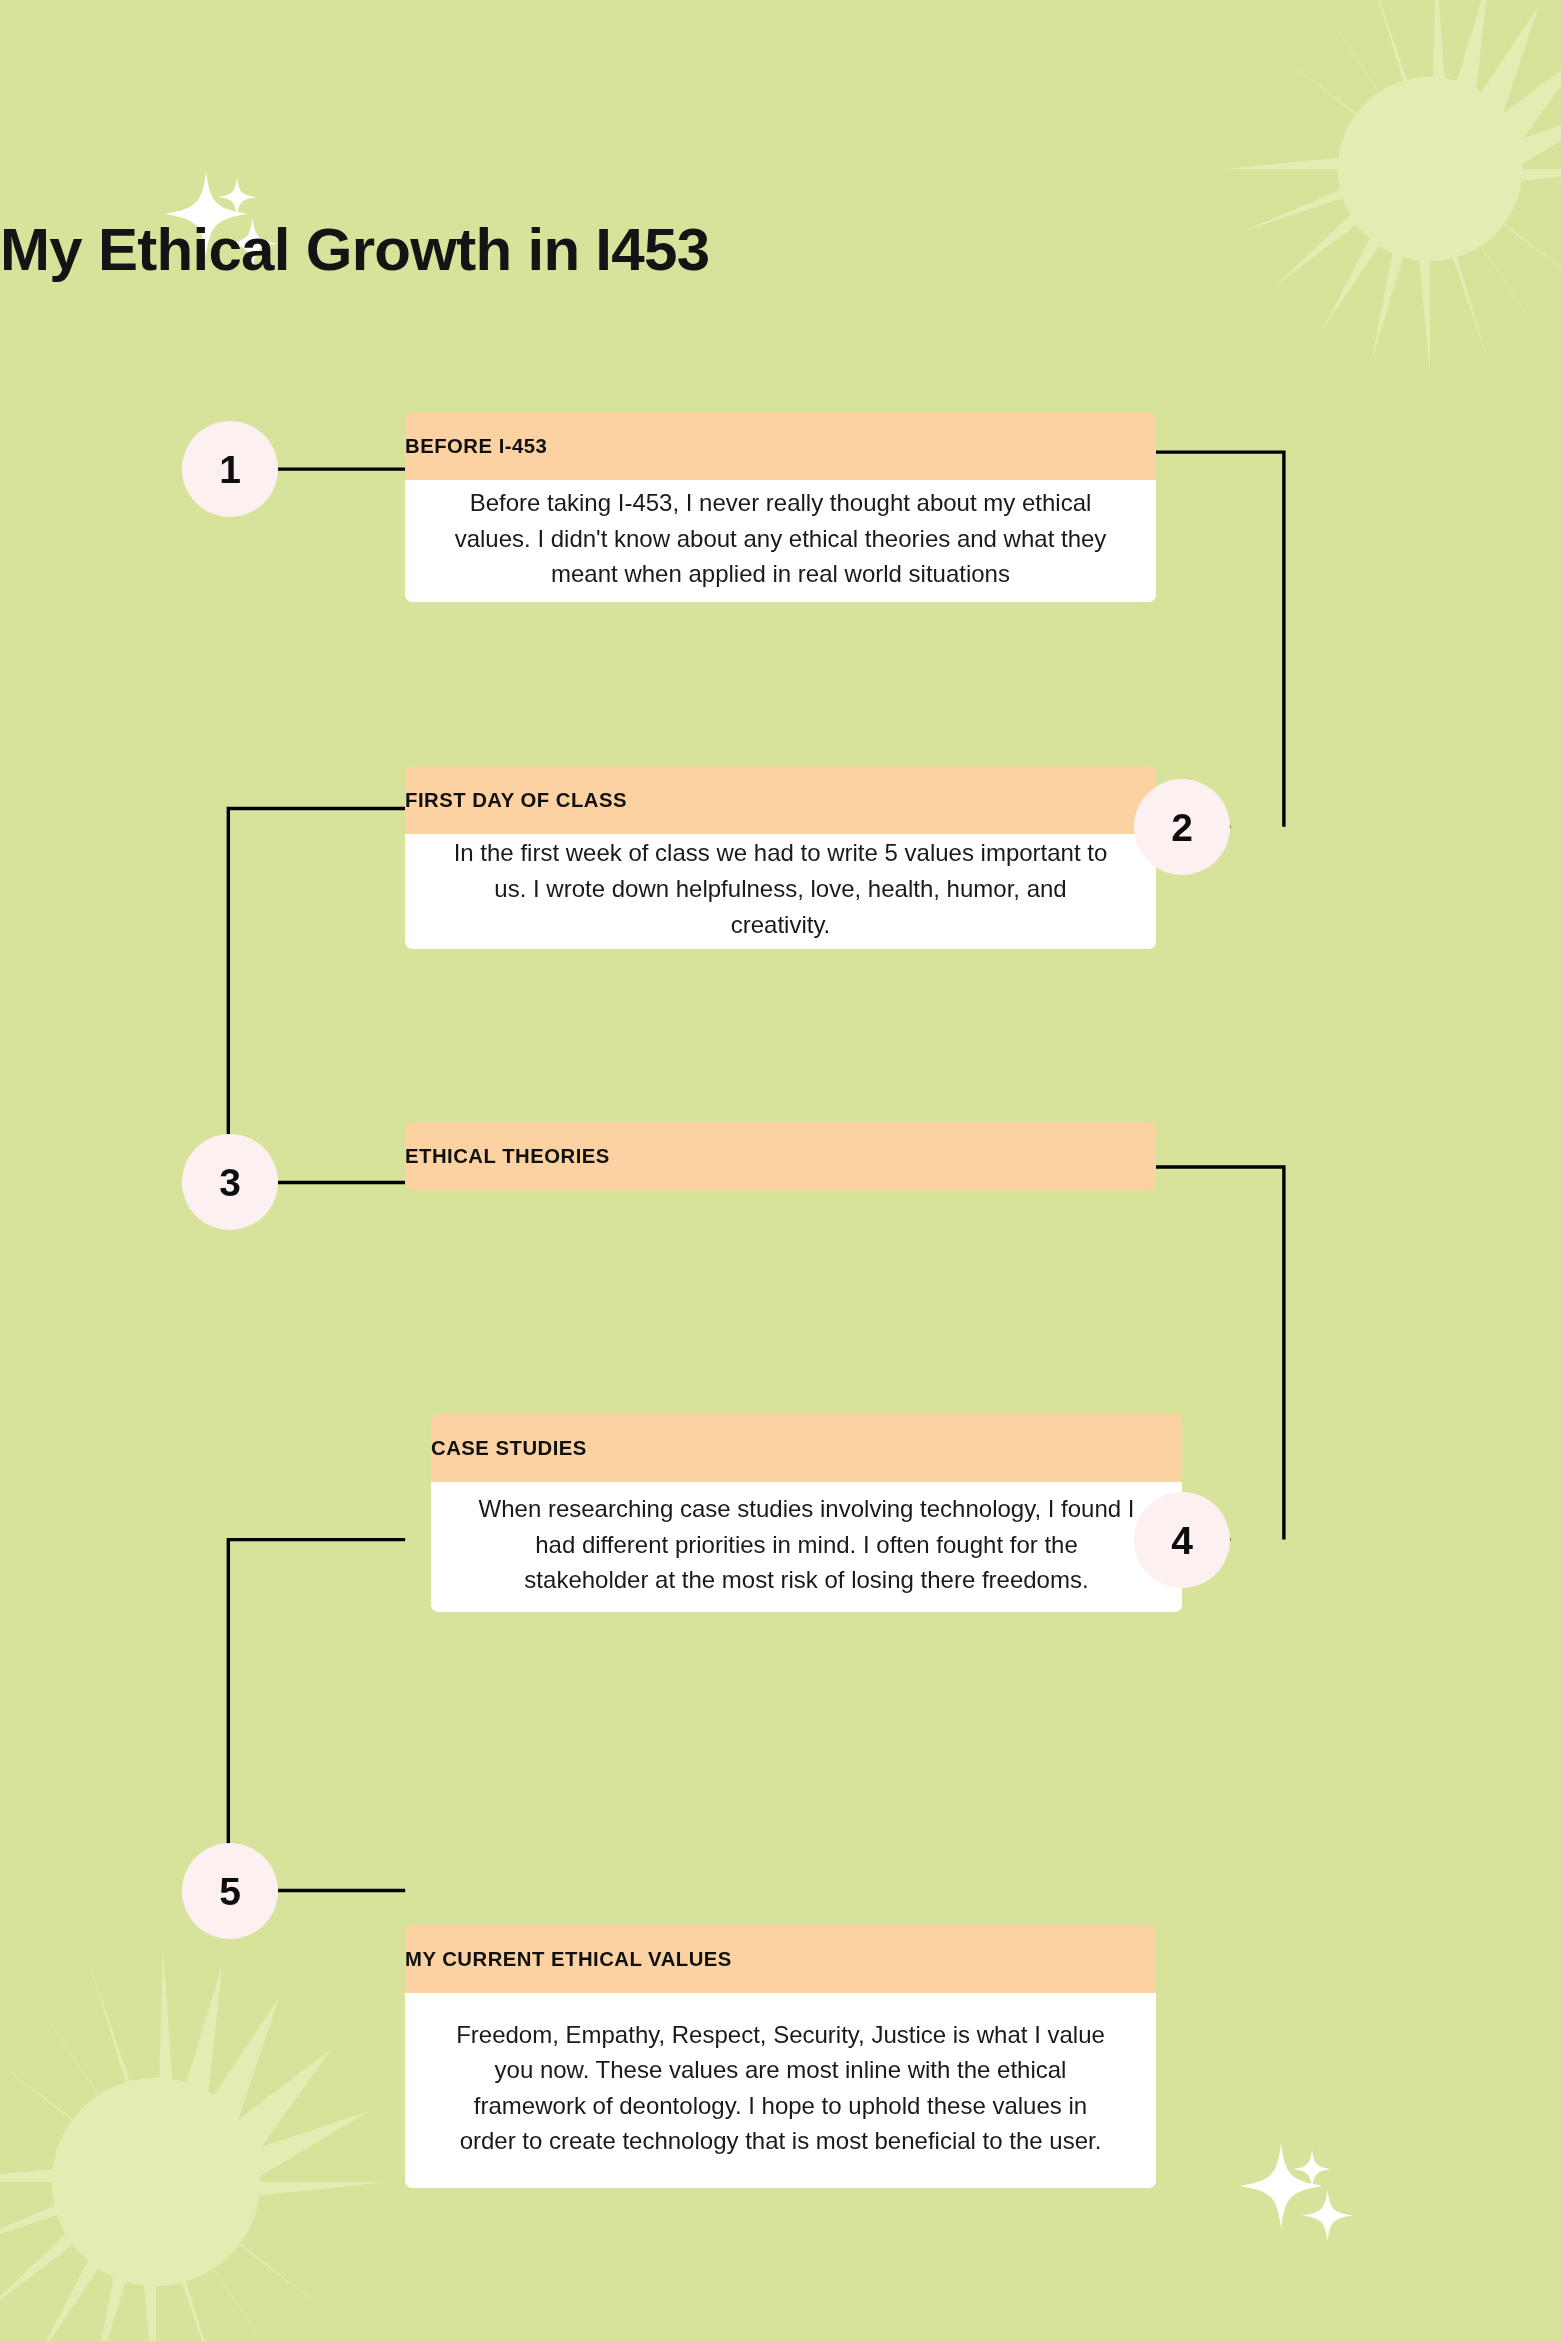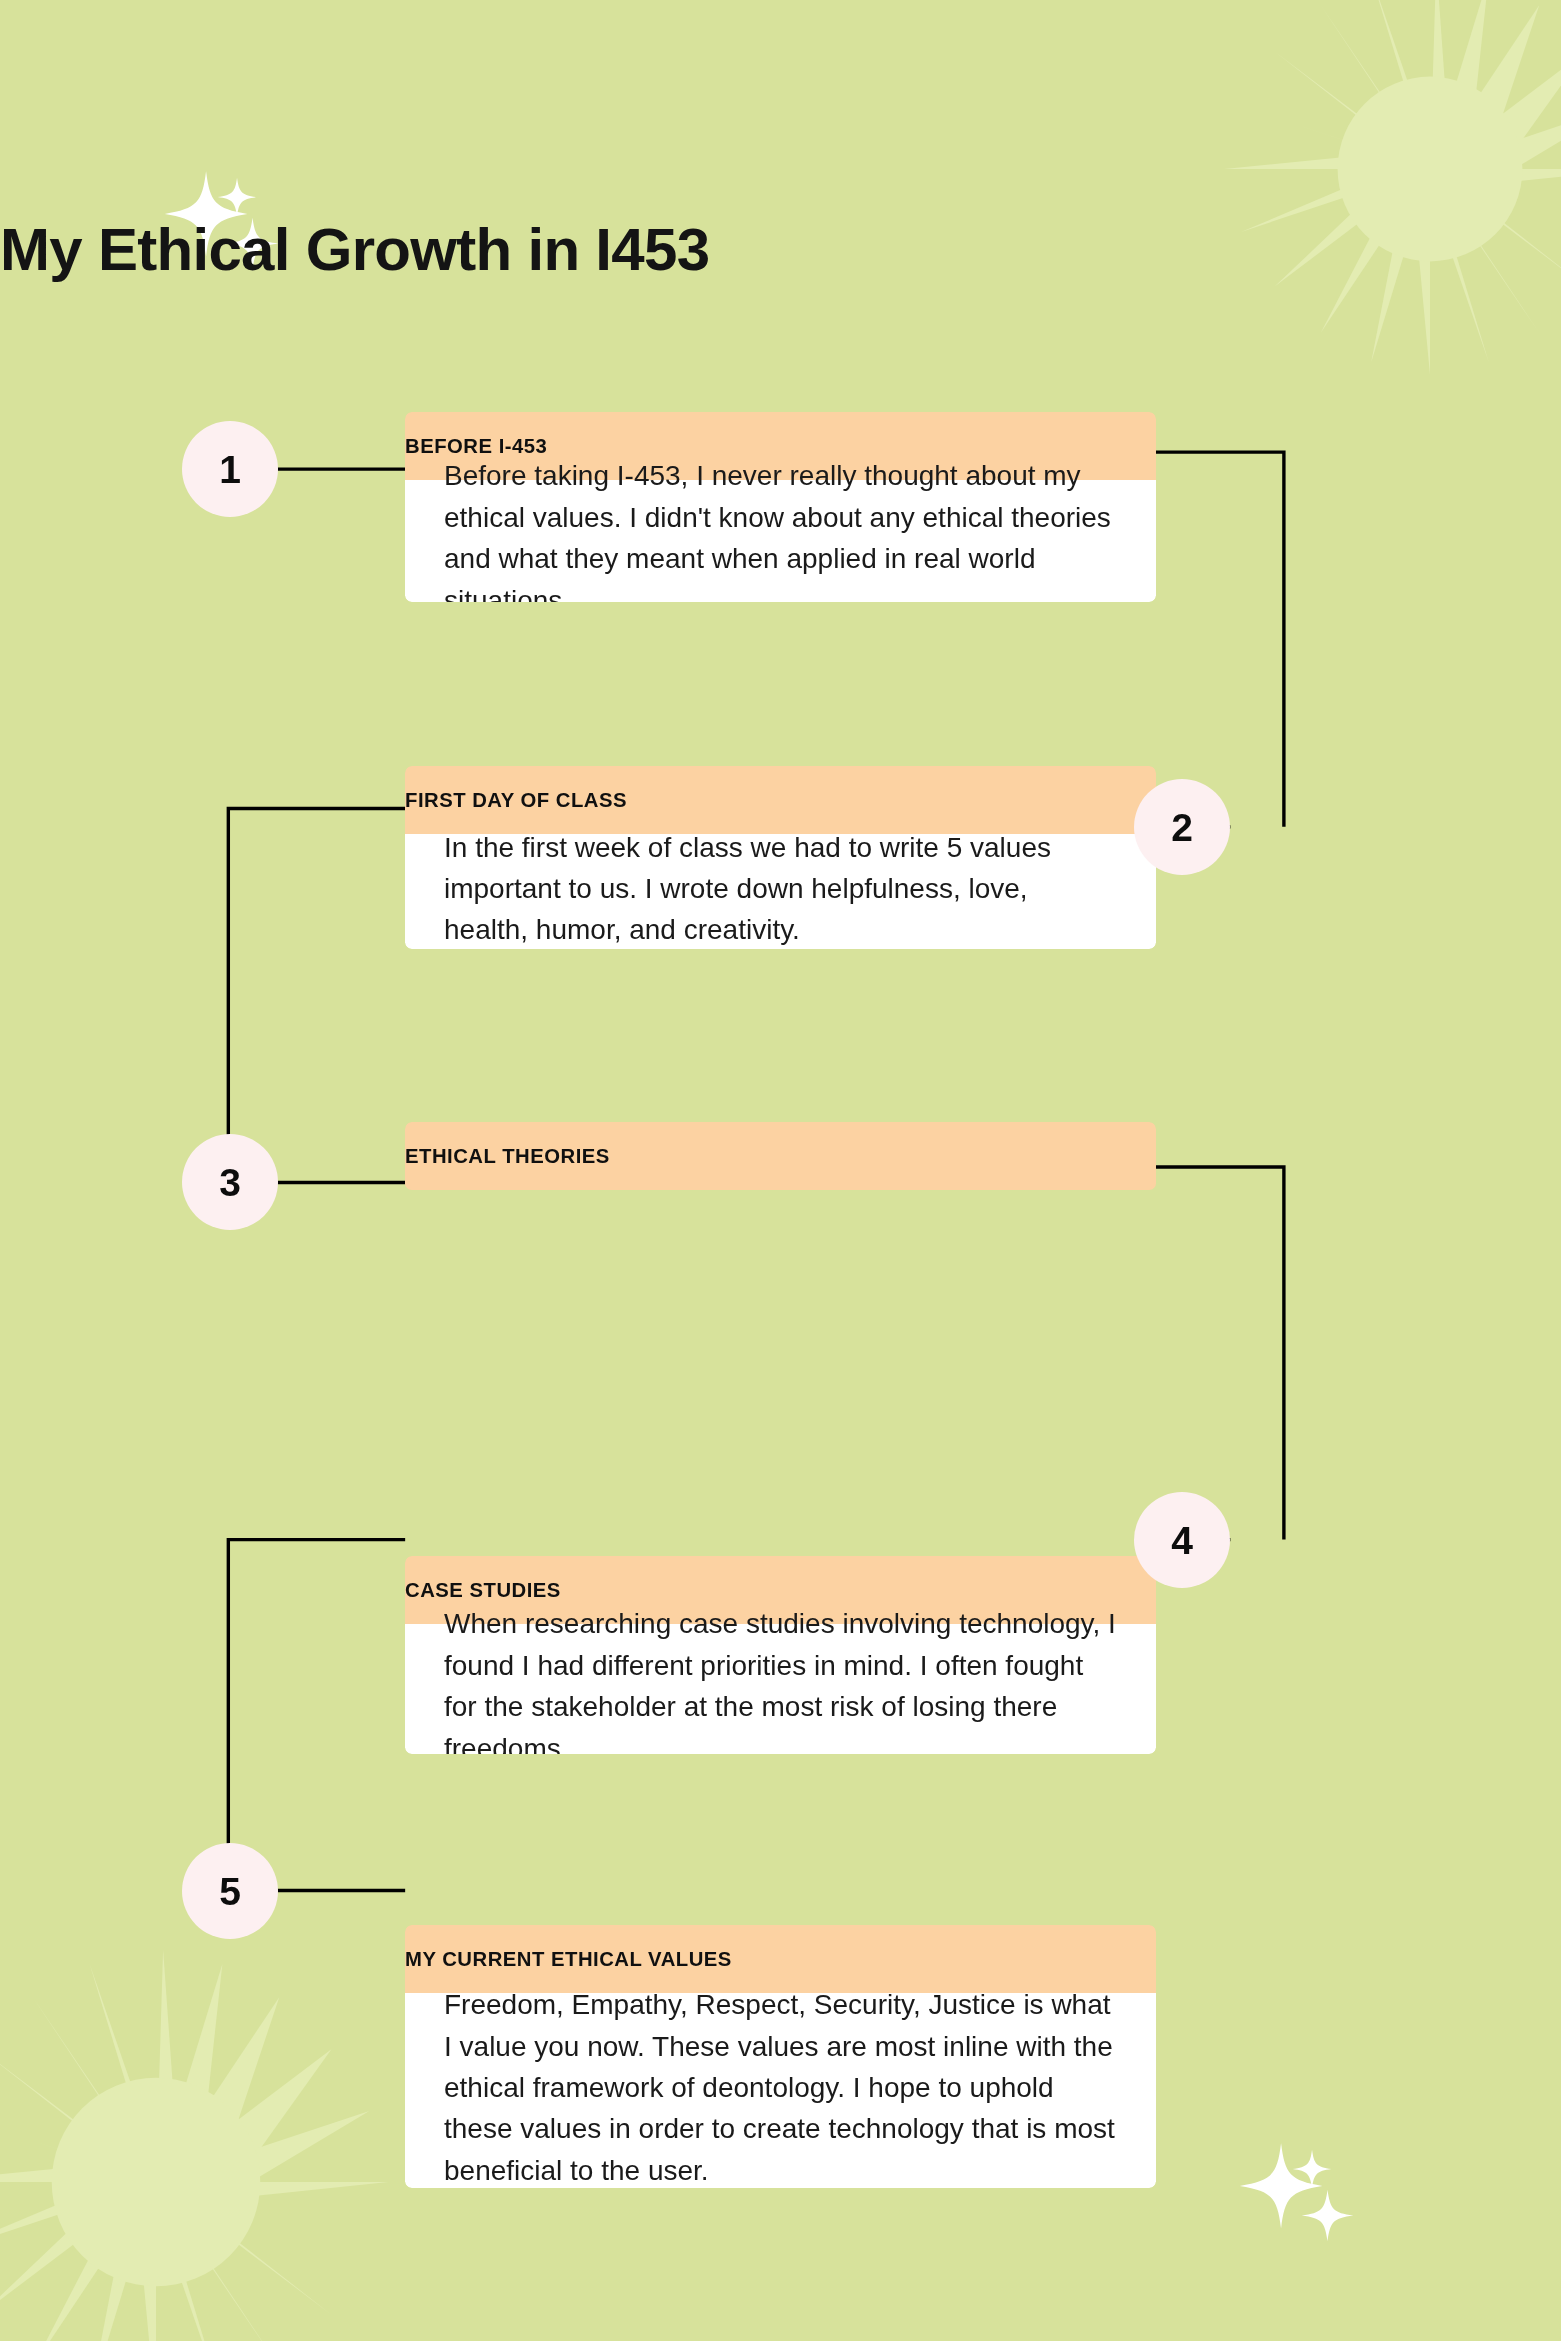--- a/index.html
+++ b/index.html
@@ -101,23 +101,24 @@
   .card-body {
     background: #ffffff;
     border-radius: 0 0 6.8px 6.8px;
     display: flex;
     align-items: center;
     justify-content: center;
     padding: 9.5px 39px 15px 39px;
     box-sizing: border-box;
   }
   .card-text {
-    font-size: 28px;
+    font-size: 24px;
     line-height: 1.48;
     color: #1a1a1a;
+    text-align: center;
   }
 
   
   .badge {
     position: absolute;
     width: 96px;
     height: 96px;
     border-radius: 50%;
     background: #fdf0f1;
     display: flex;
@@ -249,21 +250,21 @@
     <div class="card-text">In the first week of class we had to write 5 values important to us. I wrote down helpfulness, love, health, humor, and creativity.</div>
   </div>
 </div>
 
 <div class="card" style="top:1122px;">
   <div class="card-head">
     <div class="card-title">ETHICAL THEORIES</div>
   </div>
 </div>
 
-<div class="card" style="top:1556px;">
+<div class="card" style="top:1414px;margin-left:26px;">
   <div class="card-head">
     <div class="card-title">CASE STUDIES</div>
   </div>
   <div class="card-body" style="height:130px;">
     <div class="card-text">When researching case studies involving technology, I found I had different priorities in mind. I often fought for the stakeholder at the most risk of losing there freedoms.</div>
   </div>
 </div>
 
 <div class="card" style="top:1925px;">
   <div class="card-head">

